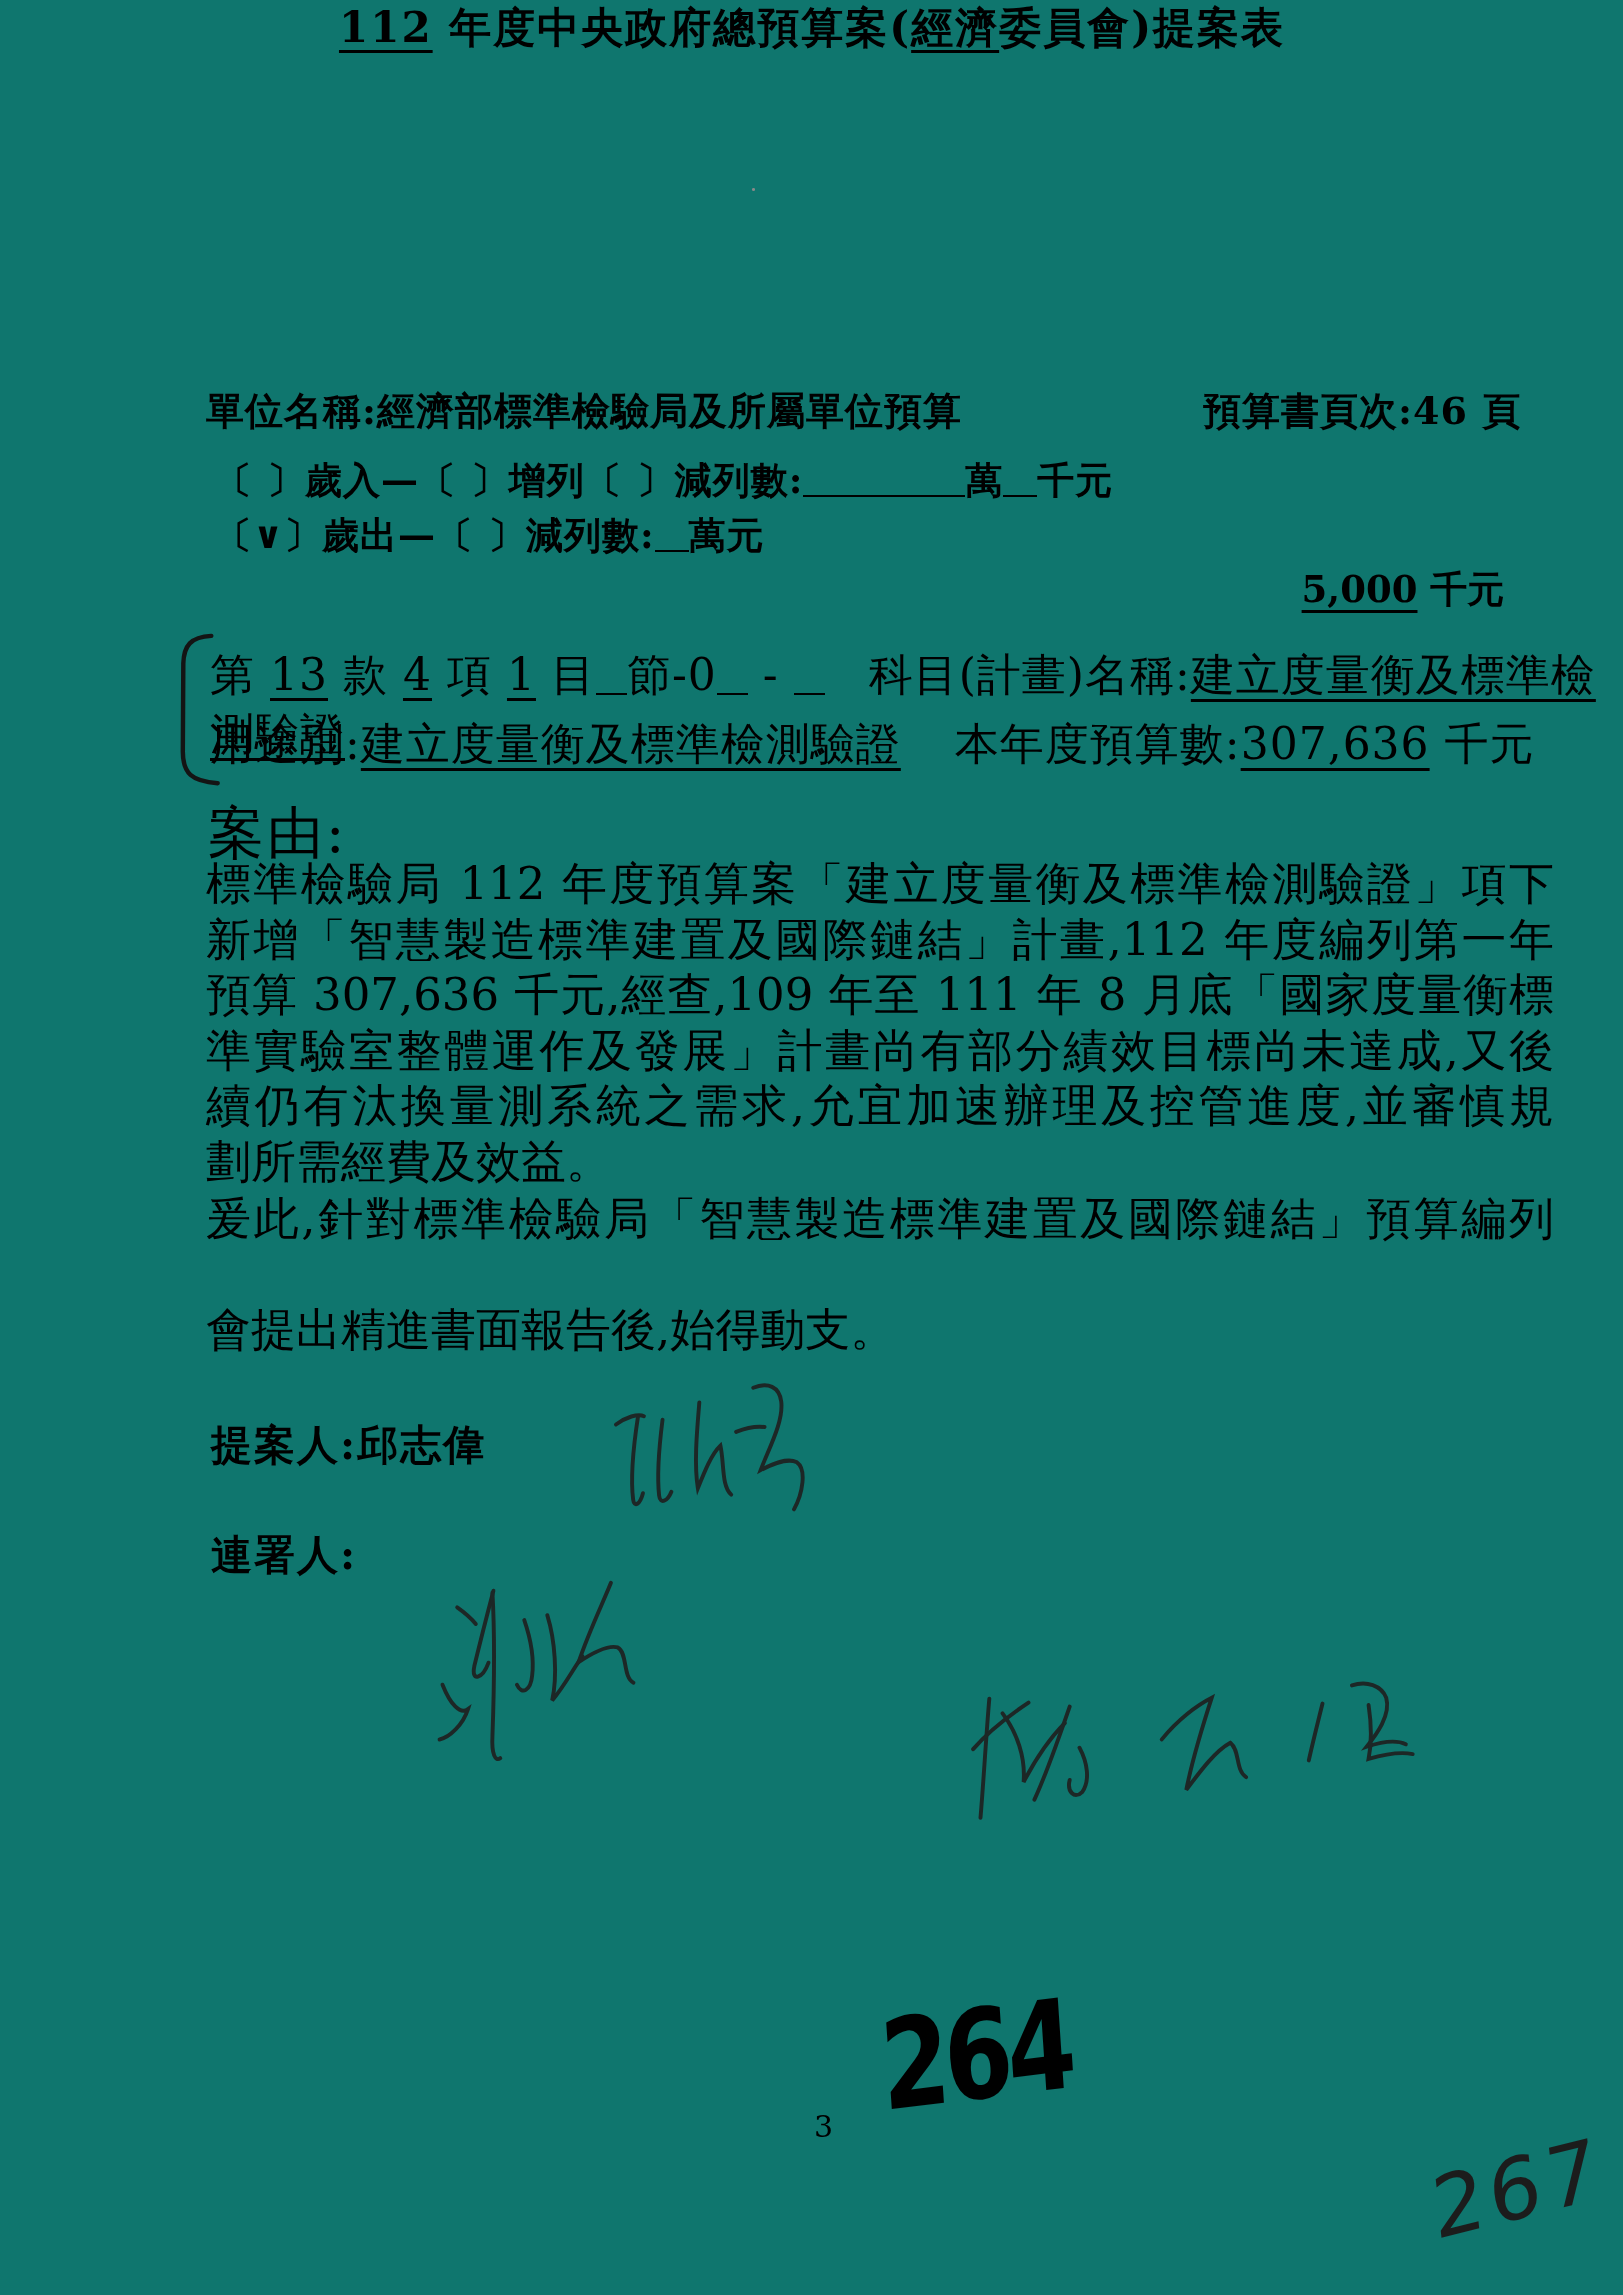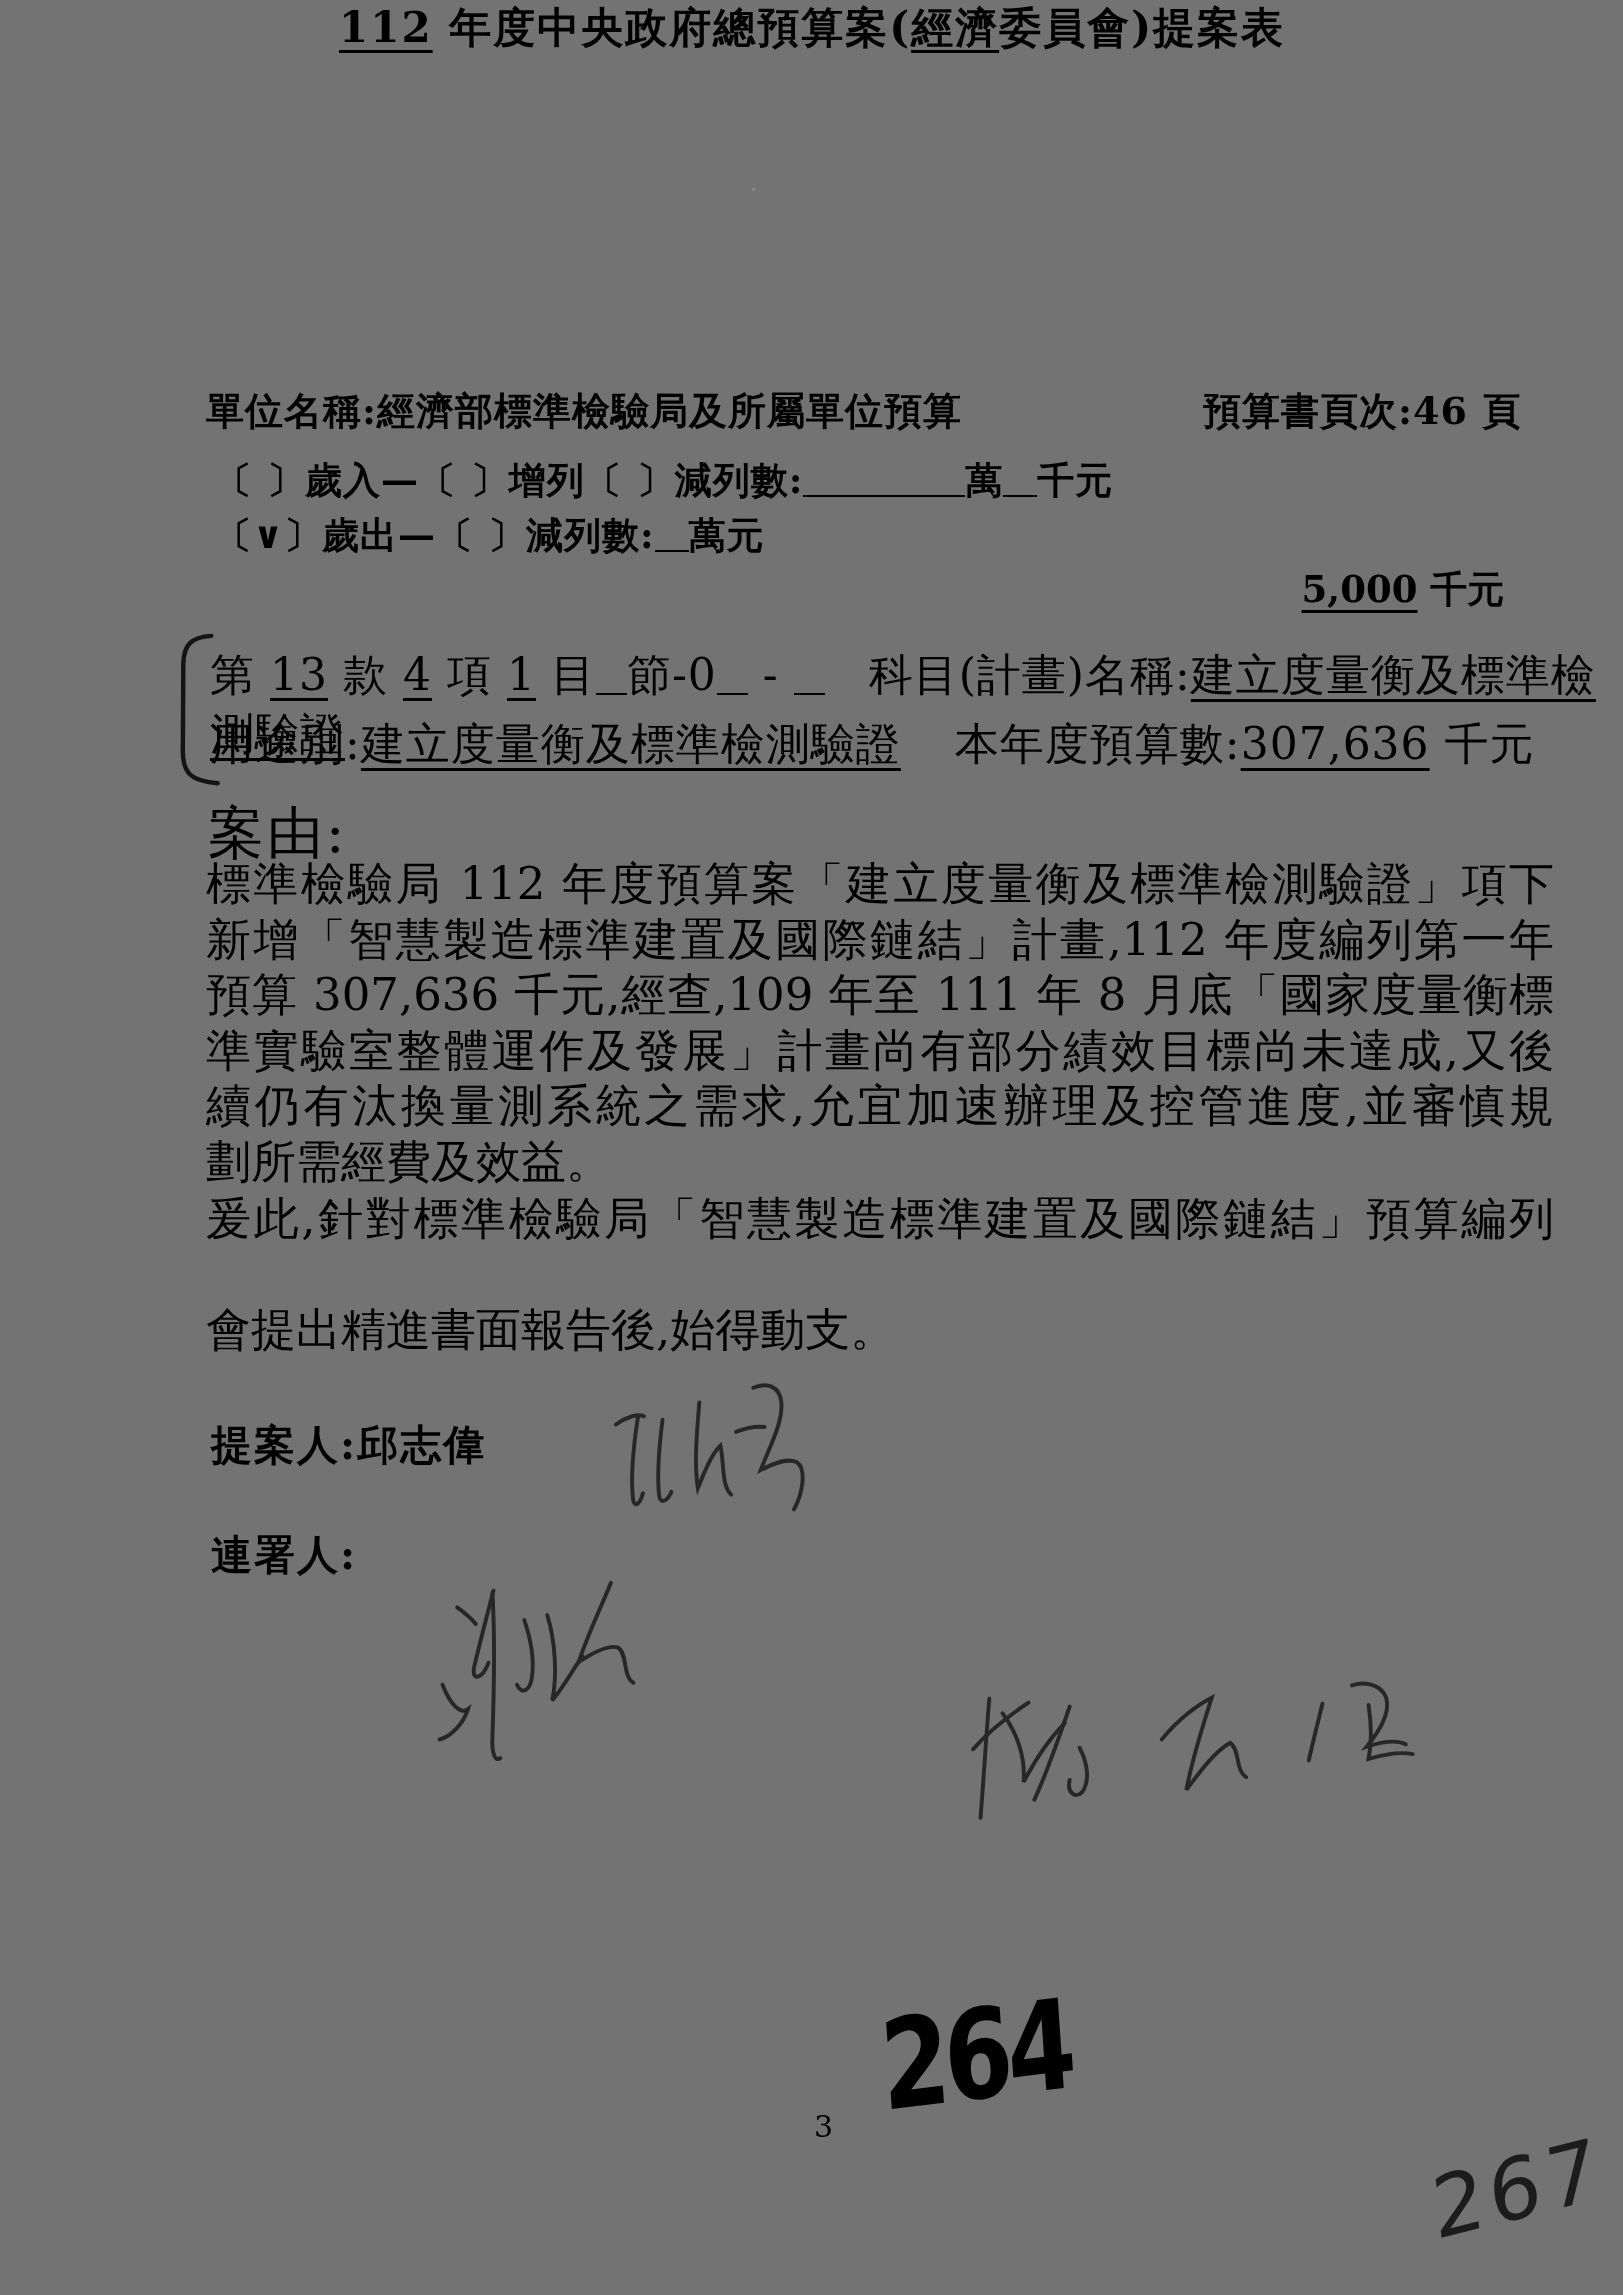--- a/index.html
+++ b/index.html
@@ -1,19 +1,19 @@
 <!DOCTYPE html>
 <html style="font-size:7.8px"><head>
 <meta charset="utf-8">
 <style>
   html,body{margin:0;padding:0;background:#ffffff;}
   .page{
     position:relative;
     width:1624px;height:2295px;
-    background:#737373;
+    background:#0f766e;
     font-family:"DejaVu Serif","Liberation Serif",serif;
     color:#000;
     overflow:hidden;
   }
   .abs{position:absolute;}
   .ul{text-decoration:underline;text-decoration-thickness:2.5px;text-underline-offset:7.8px;}
   .ul2{text-decoration:underline;text-decoration-thickness:3.4px;text-underline-offset:8.8px;}
   .blank{display:inline-block;border-bottom:2.5px solid #000;height:0.9em;vertical-align:-0.12em;}
   .gap{display:inline-block;}
   .title{

